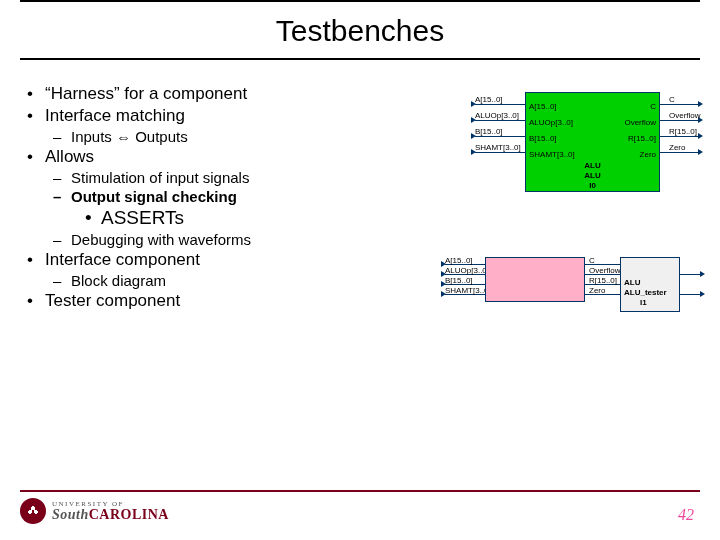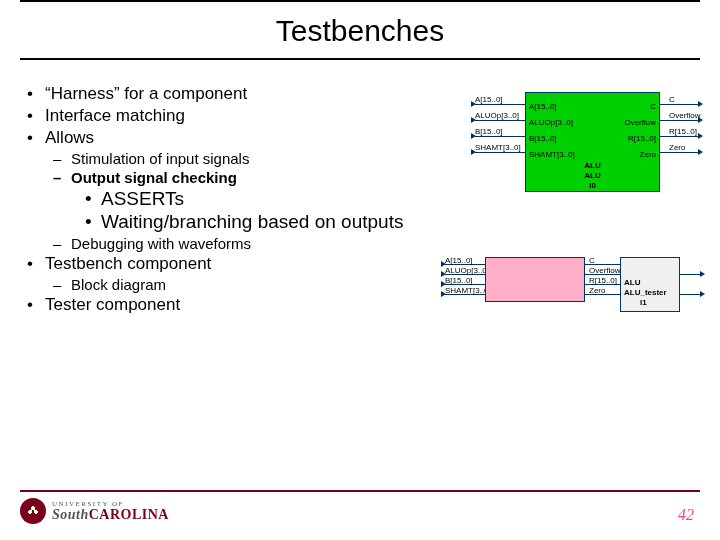--- a/index.html
+++ b/index.html
@@ -207,27 +207,27 @@
 <body>
 
 <div class="rule"></div>
 <div class="title">Testbenches</div>
 <div class="rule"></div>
 
 <div class="body-area">
   <div class="text-col">
     <div class="bullet1">“Harness” for a component</div>
     <div class="bullet1">Interface matching</div>
+    <div class="bullet2">Inputs ⇔ Outputs</div>
     <div class="bullet1">Allows</div>
     <div class="bullet2">Stimulation of input signals</div>
     <div class="bullet2 bold">Output signal checking</div>
     <div class="bullet3">ASSERTs</div>
-    <div class="bullet3">Waiting/branching based on outputs</div>
     <div class="bullet2">Debugging with waveforms</div>
-    <div class="bullet1">Testbench component</div>
+    <div class="bullet1">Interface component</div>
     <div class="bullet2">Block diagram</div>
     <div class="bullet1">Tester component</div>
   </div>
 
   <div class="diagram-col">
     <div class="diagram">
       <div class="dots"></div>
 
       <div class="wire wire-h" style="left:60px; top:22px; width:50px;"></div>
       <div class="wire wire-h" style="left:60px; top:38px; width:50px;"></div>

